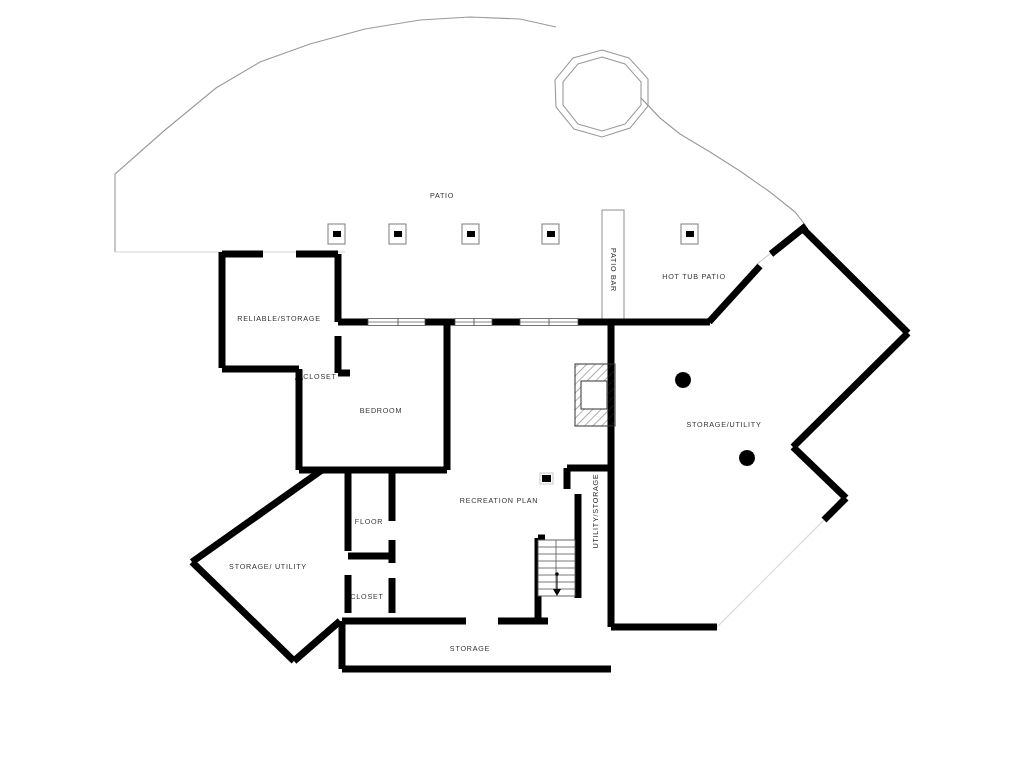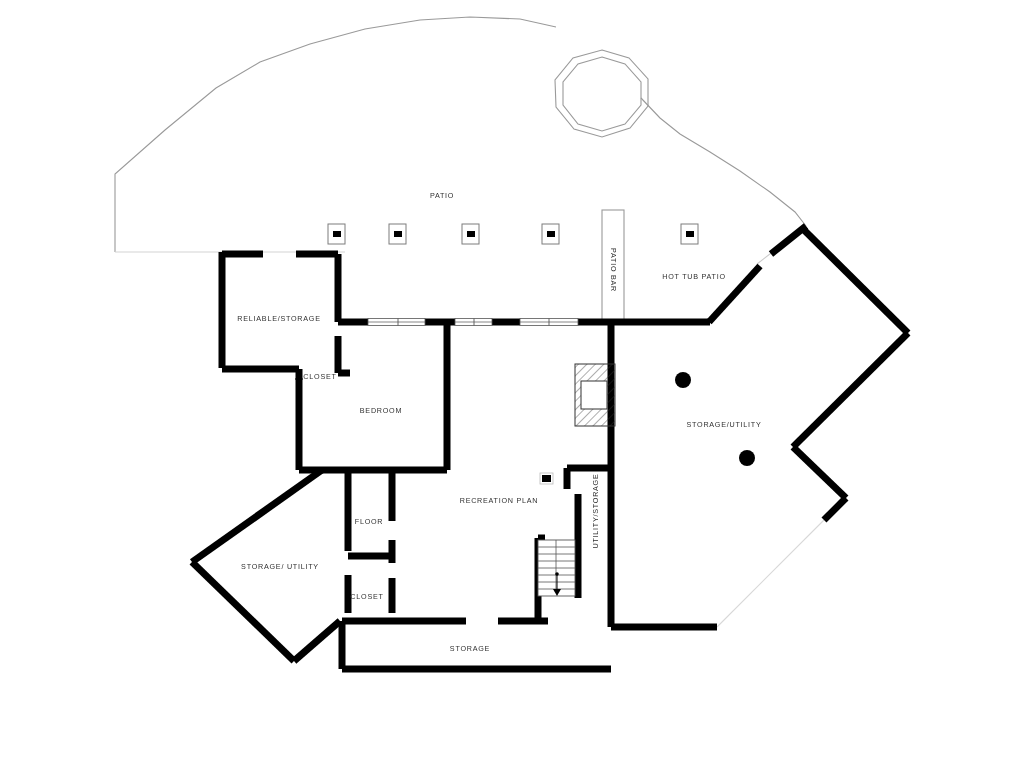--- a/index.html
+++ b/index.html
@@ -226,20 +226,20 @@
   <div class="room-label" style="left:381px; top:410px;">BEDROOM</div>
 
   <div class="room-label" style="left:724px; top:424px;">STORAGE/UTILITY</div>
 
   <div class="room-label" style="left:499px; top:500px;">RECREATION PLAN</div>
 
   <div class="room-label vertical-up" style="left:595px; top:511px;">UTILITY/STORAGE</div>
 
   <div class="room-label" style="left:369px; top:521px;">FLOOR</div>
 
-  <div class="room-label" style="left:280px; top:566px;">STORAGE/ UTILITY</div>
+  <div class="room-label" style="left:268px; top:566px;">STORAGE/ UTILITY</div>
 
   <div class="room-label" style="left:367px; top:596px;">CLOSET</div>
 
   <div class="room-label" style="left:470px; top:648px;">STORAGE</div>
 
 
 </div>
 
 </body></html>

